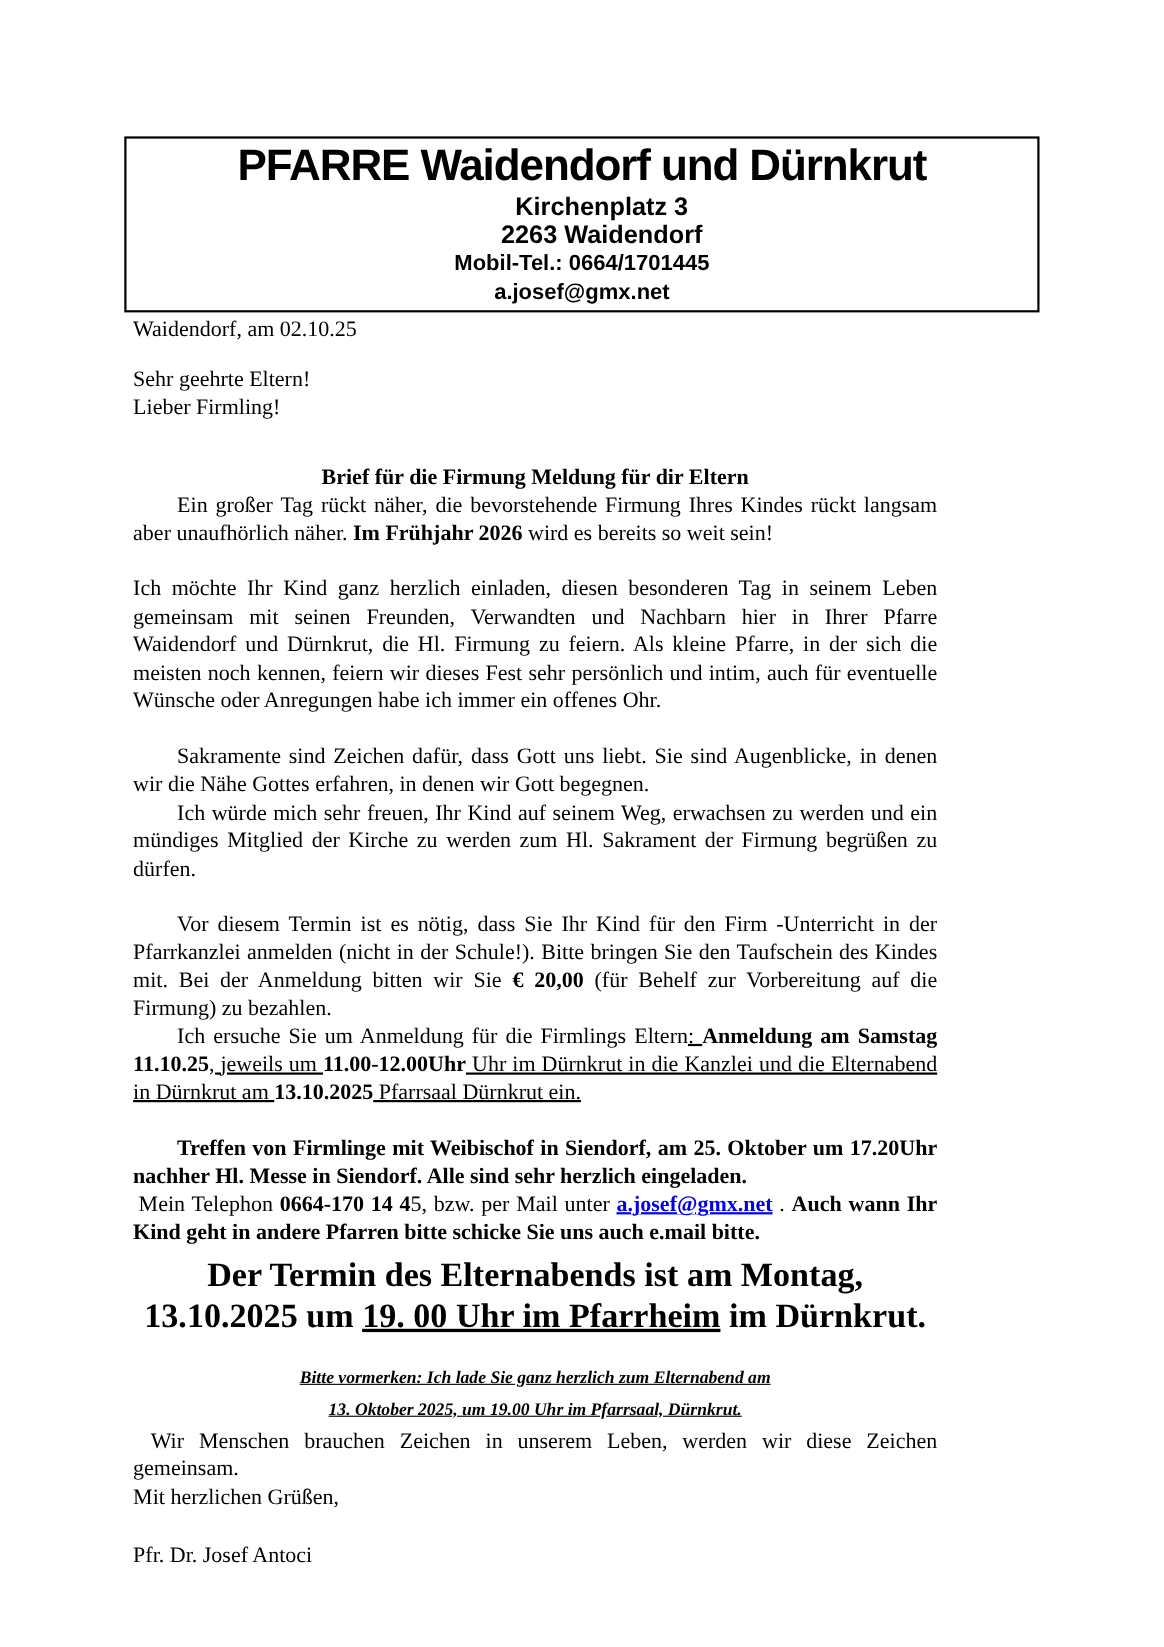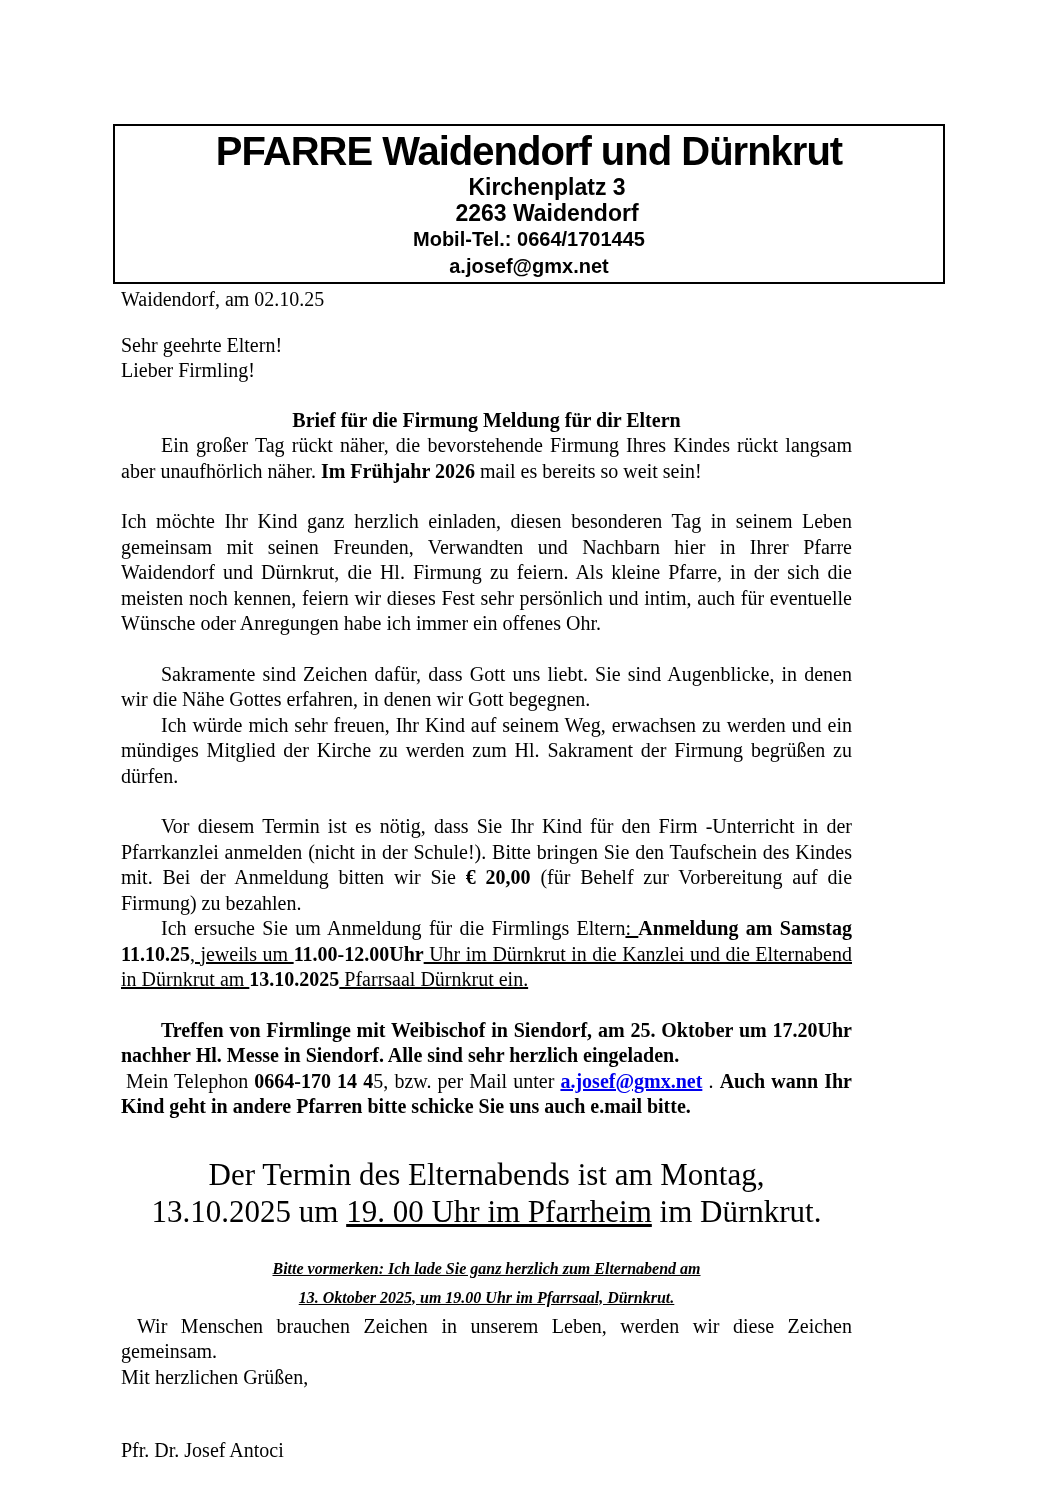--- a/index.html
+++ b/index.html
@@ -24,47 +24,47 @@
     font-family:"Liberation Sans", sans-serif;
     font-weight:bold;
     padding:3px 0 2px 0;
   }
   .lh-title{font-size:40px;line-height:45px;letter-spacing:-1px;}
   .lh-line{font-size:23px;line-height:26px;padding-left:36px;}
   .lh-big{font-size:20px;line-height:27px;}
   
   .dateline{text-align:left;margin-top:3px;}
   .salutation{margin-top:20px;}
-  .subject{margin-top:24px;text-align:center;font-weight:bold;}
+  .subject{margin-top:38px;text-align:center;font-weight:bold;}
   p{margin:0;text-align:justify;}
   .indent{text-indent:40px;}
   .small-indent{text-indent:16px;}
   .tiny-indent{text-indent:5px;}
   .gap{margin-top:25px;}
   .bold{font-weight:bold;}
   .ul{text-decoration:underline;}
   .bold-ul{font-weight:bold;}
   .email-link{color:#0000ee;font-weight:bold;text-decoration:underline;cursor:pointer;}
   .announce{
-    margin-top:36px;
+    margin-top:6px;
     text-align:center;
-    font-weight:normal;
+    font-weight:bold;
     font-size:31px;
     line-height:37px;
   }
   .reminder{
     margin-top:24px;
     text-align:center;
     font-weight:bold;
     font-style:italic;
     font-size:16px;
     line-height:29px;
   }
   .closing{margin-top:2px;}
-  .signature{margin-top:48px;}
+  .signature{margin-top:28px;}
 </style>
 </head>
 <body>
 
 <div class="page">
 
   <div class="letterhead-box">
     <div class="lh-title">PFARRE Waidendorf und Dürnkrut</div>
     <div class="lh-line">Kirchenplatz 3</div>
     <div class="lh-line">2263 Waidendorf</div>
@@ -74,21 +74,21 @@
 
   <div class="dateline">Waidendorf, am 02.10.25</div>
 
   <div class="salutation">
     <p>Sehr geehrte Eltern!</p>
     <p>Lieber Firmling!</p>
   </div>
 
   <p class="subject">Brief für die Firmung Meldung für dir Eltern</p>
 
-  <p class="indent"><span>Ein großer Tag rückt näher, die bevorstehende Firmung Ihres Kindes rückt langsam aber unaufhörlich näher. </span><span class="bold">Im Frühjahr 2026</span><span> mail es bereits so weit sein!</span></p>
+  <p class="indent"><span>Ein großer Tag rückt näher, die bevorstehende Firmung Ihres Kindes rückt langsam aber unaufhörlich näher. </span><span class="bold">Im Frühjahr 2026</span><span> wird es bereits so weit sein!</span></p>
 
   <p class="gap">Ich möchte Ihr Kind ganz herzlich einladen, diesen besonderen Tag in seinem Leben gemeinsam mit seinen Freunden, Verwandten und Nachbarn hier in Ihrer Pfarre Waidendorf und Dürnkrut, die Hl. Firmung  zu feiern. Als kleine Pfarre, in der sich die meisten noch kennen, feiern wir dieses Fest sehr persönlich und intim, auch für eventuelle Wünsche oder Anregungen habe ich immer ein offenes Ohr.</p>
 
   <p class="indent gap">Sakramente sind Zeichen dafür, dass Gott uns liebt. Sie sind Augenblicke, in denen wir die Nähe Gottes erfahren, in denen wir Gott begegnen.</p>
 
   <p class="indent">Ich würde mich sehr freuen, Ihr Kind auf seinem Weg, erwachsen zu  werden und ein mündiges Mitglied der Kirche zu werden zum Hl. Sakrament der Firmung begrüßen zu dürfen.</p>
 
   <p class="indent gap"><span>Vor diesem Termin ist es nötig, dass Sie Ihr Kind für den Firm -Unterricht in der Pfarrkanzlei anmelden (nicht in der Schule!). Bitte bringen Sie den Taufschein des Kindes mit.  Bei der Anmeldung bitten wir Sie </span><span class="bold">€ 20,00</span><span> (für Behelf zur Vorbereitung auf die Firmung) zu bezahlen.</span></p>
 
   <p class="indent"><span>Ich ersuche Sie um Anmeldung  für die Firmlings Eltern</span><span class="ul">:  </span><span class="bold-ul">Anmeldung am Samstag 11.10.25</span><span class="ul">, jeweils um </span><span class="bold-ul">11.00-12.00Uhr</span><span class="ul">  Uhr im Dürnkrut in die Kanzlei und die Elternabend in Dürnkrut   am  </span><span class="bold-ul">13.10.2025</span><span class="ul"> Pfarrsaal Dürnkrut ein.</span></p>

